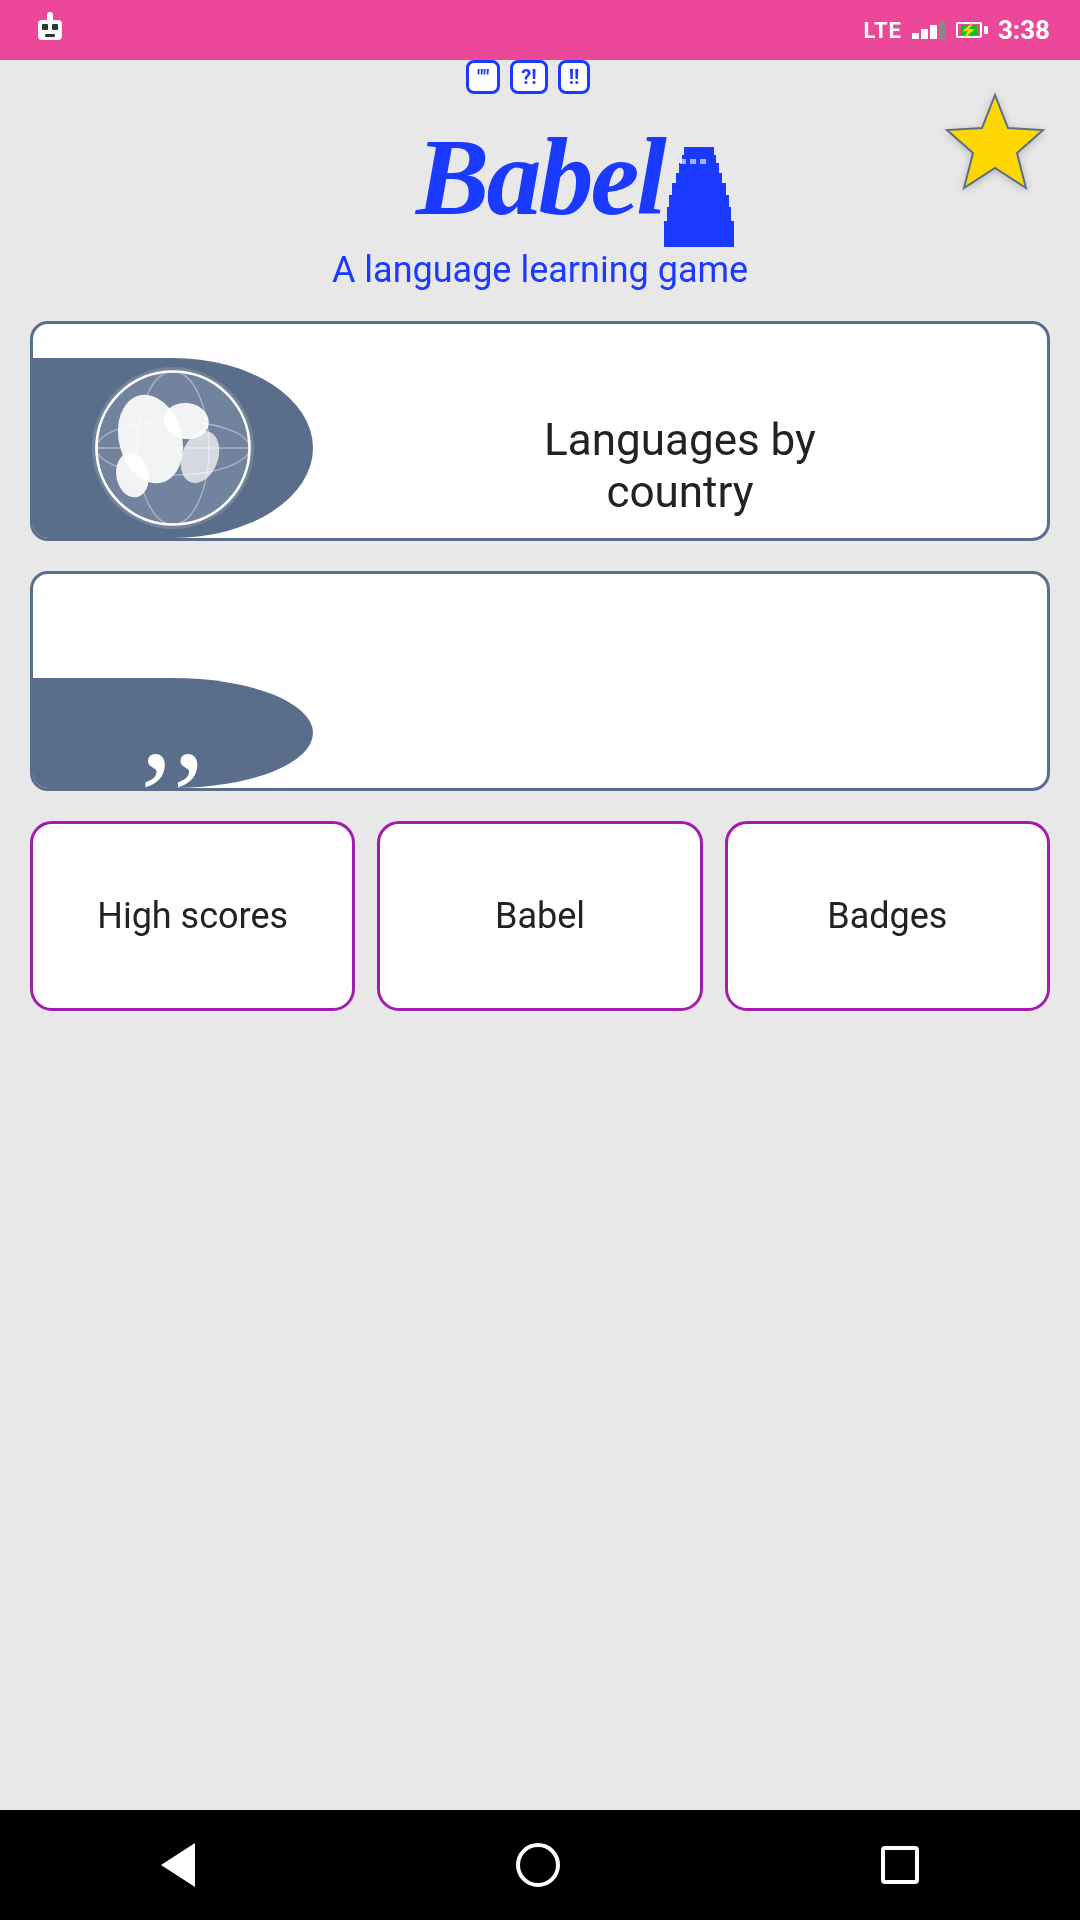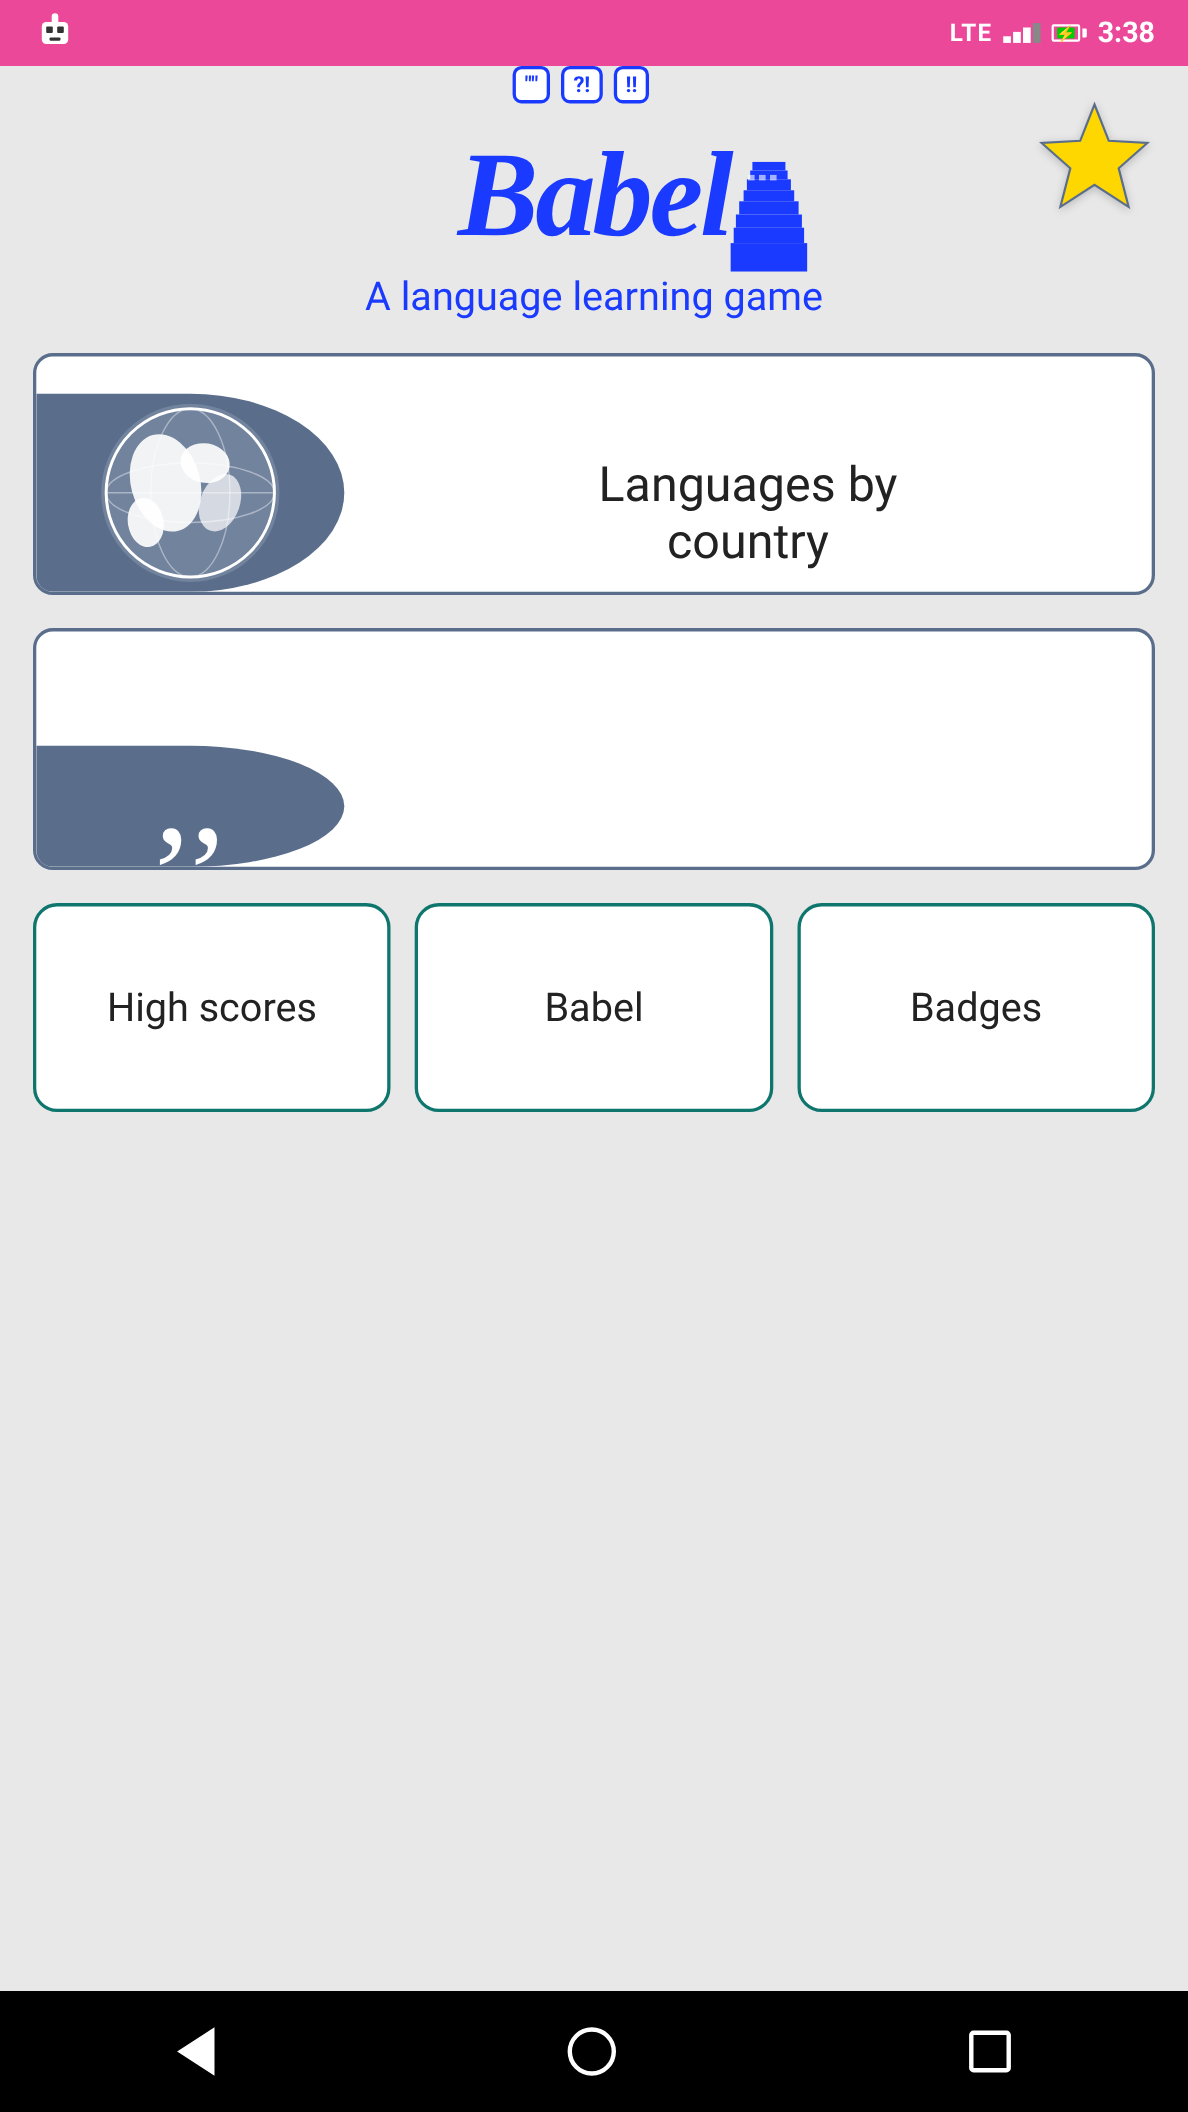--- a/index.html
+++ b/index.html
@@ -141,21 +141,21 @@
     
     .small-buttons-row {
       display: flex;
       gap: 22px;
       margin-bottom: 20px;
       flex-shrink: 0;
     }
     .small-button {
       flex: 1;
       height: 190px;
-      border: 3px solid #0f766e;
+      border: 3px solid #a21caf;
       border-radius: 22px;
       background: white;
       display: flex;
       align-items: center;
       justify-content: center;
       font-size: 36px;
       color: #222;
       cursor: pointer;
       text-align: center;
     }

